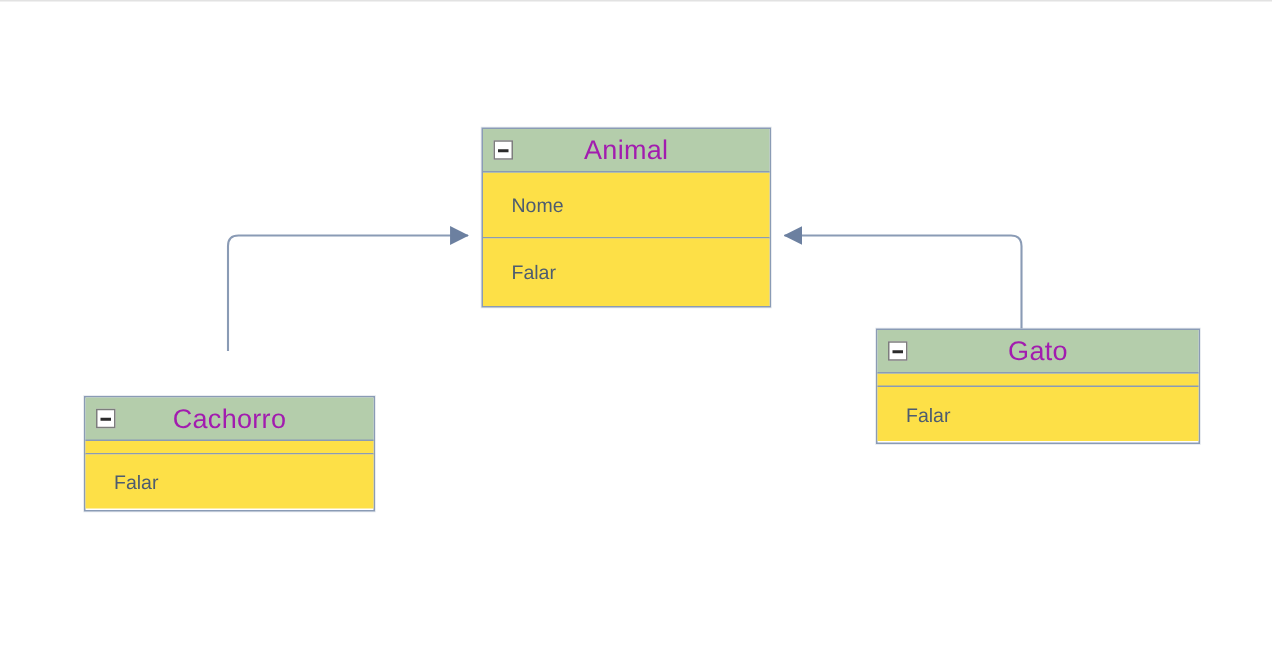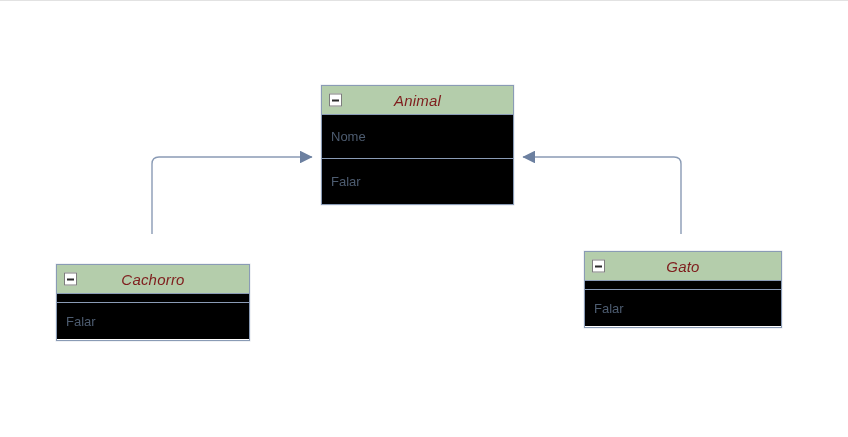--- a/index.html
+++ b/index.html
@@ -42,23 +42,22 @@
     position: relative;
     background: #b4cdab;
     border-bottom: 1px solid #8a9bb5;
     height: 29px;
     display: flex;
     align-items: center;
     justify-content: center;
     box-sizing: border-box;
   }
   .uml-title {
-    font-style: italic;
-    font-size: 15px;
-    color: #7f1d1d;
+    font-size: 18px;
+    color: #a21caf;
     letter-spacing: 0.2px;
     white-space: nowrap;
   }
   .collapse-icon {
     position: absolute;
     left: 7px;
     top: 50%;
     transform: translateY(-50%);
     width: 13px;
     height: 13px;
@@ -73,42 +72,42 @@
     content: "";
     display: block;
     width: 7px;
     height: 2px;
     background: #2b2b2b;
   }
   .uml-compartment {
     box-sizing: border-box;
     display: flex;
     align-items: center;
-    padding-left: 9px;
+    padding-left: 19px;
     border-bottom: 1px solid #8a9bb5;
-    background: #000000;
+    background: #fde047;
     text-align: center;
   }
   .uml-compartment:last-child {
     border-bottom: none;
   }
   .uml-member {
     font-size: 13px;
     color: #4d5c70;
     white-space: nowrap;
   }
   .compartment-attrs-animal { height: 44px; }
   .compartment-ops-animal   { height: 45px; }
   .compartment-attrs-empty  { height: 9px; }
   .compartment-ops-sub      { height: 36px; }
 
   
   #node-animal   { left: 321px; top: 84px;  width: 193px; height: 120px; }
   #node-cachorro { left: 56px;  top: 233px; width: 194px; height: 77px; margin-top: 30px; }
-  #node-gato     { left: 584px; top: 250px; width: 198px; height: 77px; }
+  #node-gato     { left: 584px; top: 218px; width: 216px; height: 77px; }
 </style>
 </head>
 <body>
 
 <div id="canvas">
 
   <svg id="edge-layer" viewBox="0 0 848 437" width="848" height="437">
     <defs>
       <marker id="arrow-right" viewBox="0 0 10 10" refX="9.5" refY="5" markerWidth="9" markerHeight="9" orient="auto-start-reverse">
         <path d="M 0 0 L 10 5 L 0 10 z" fill="#6c80a0"></path>

